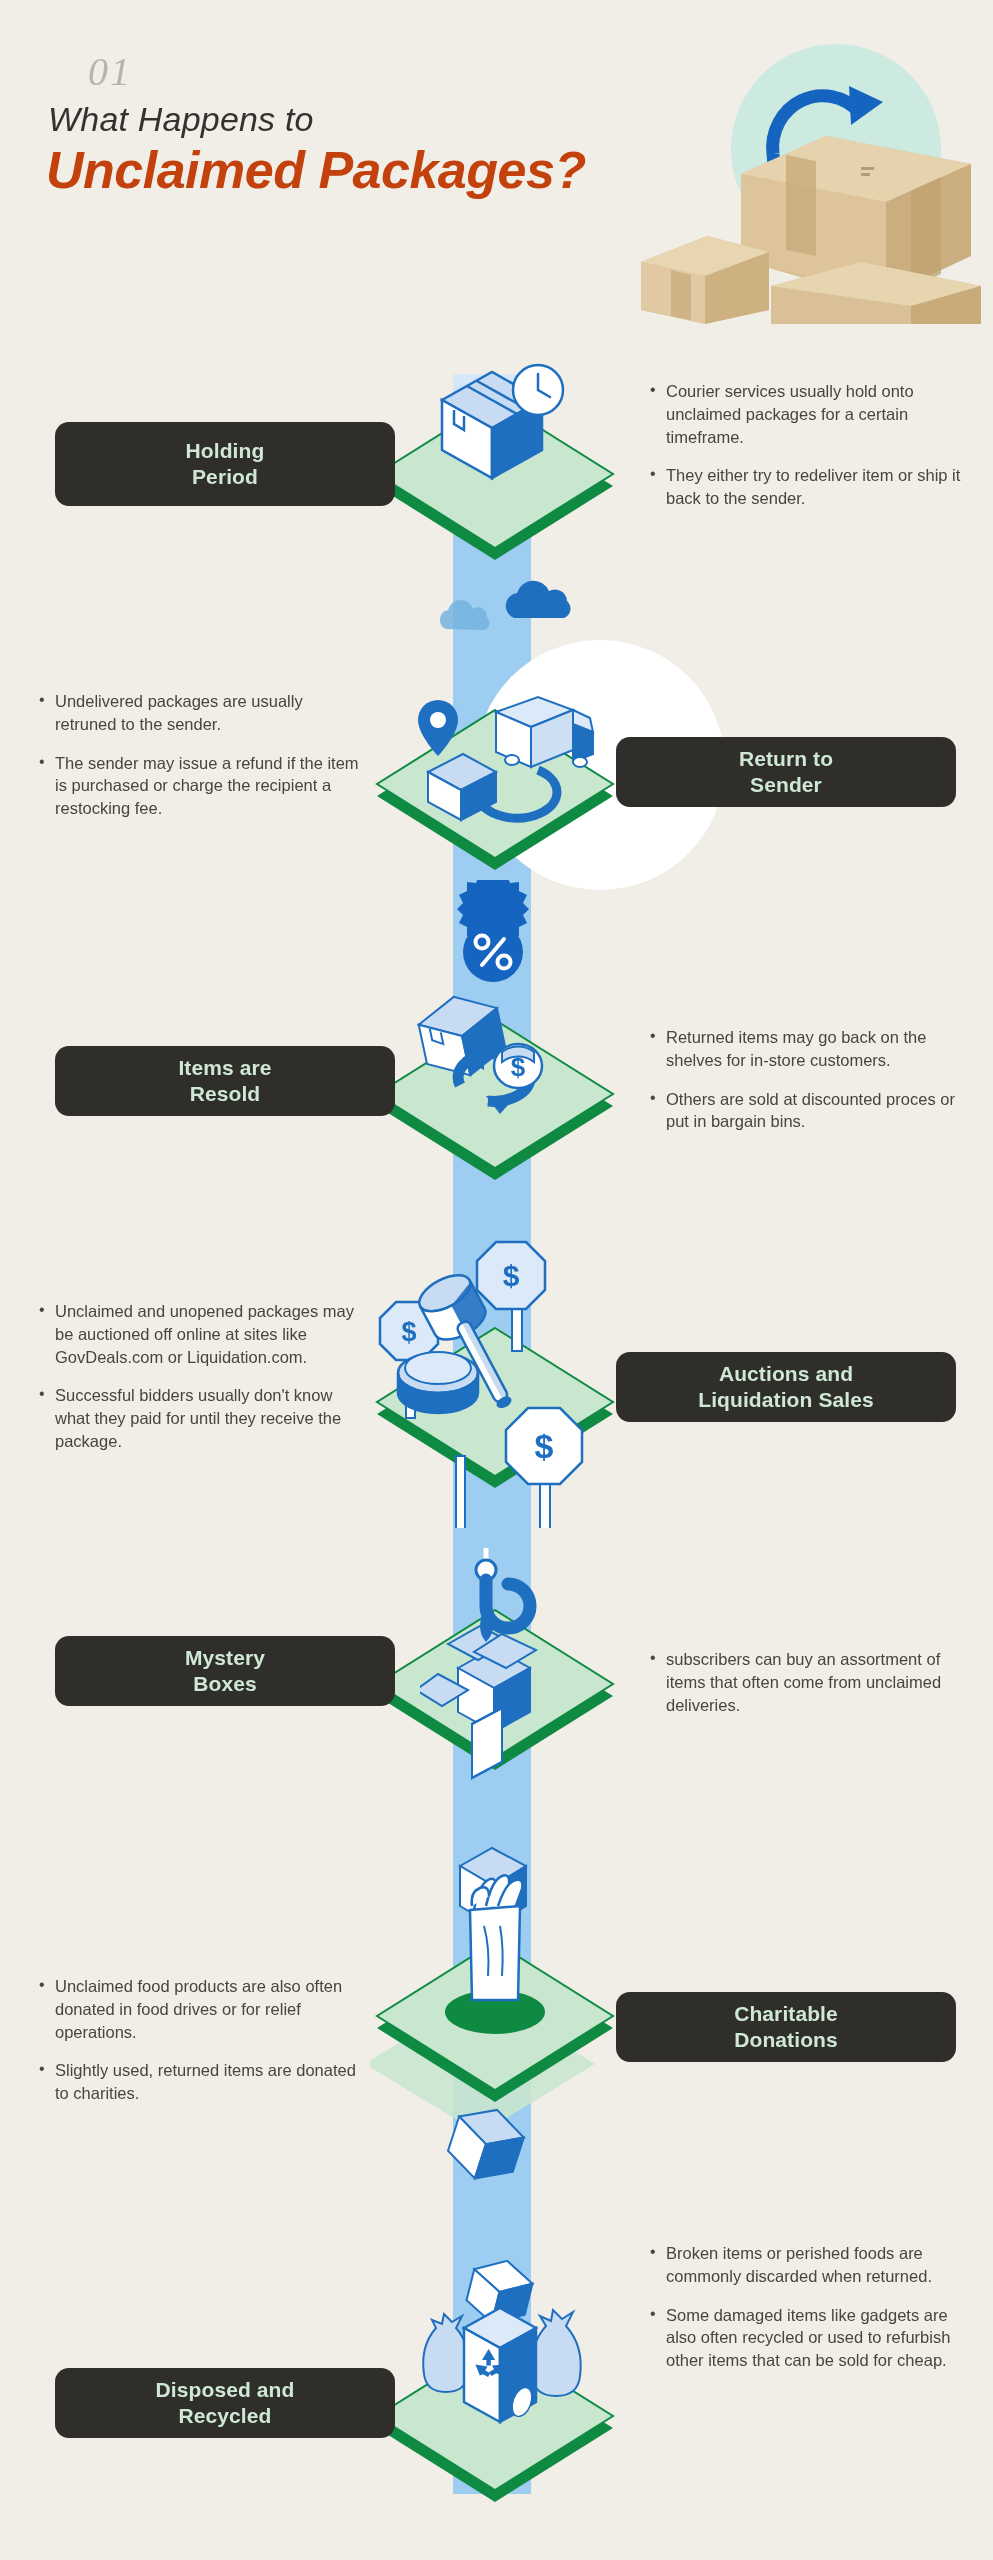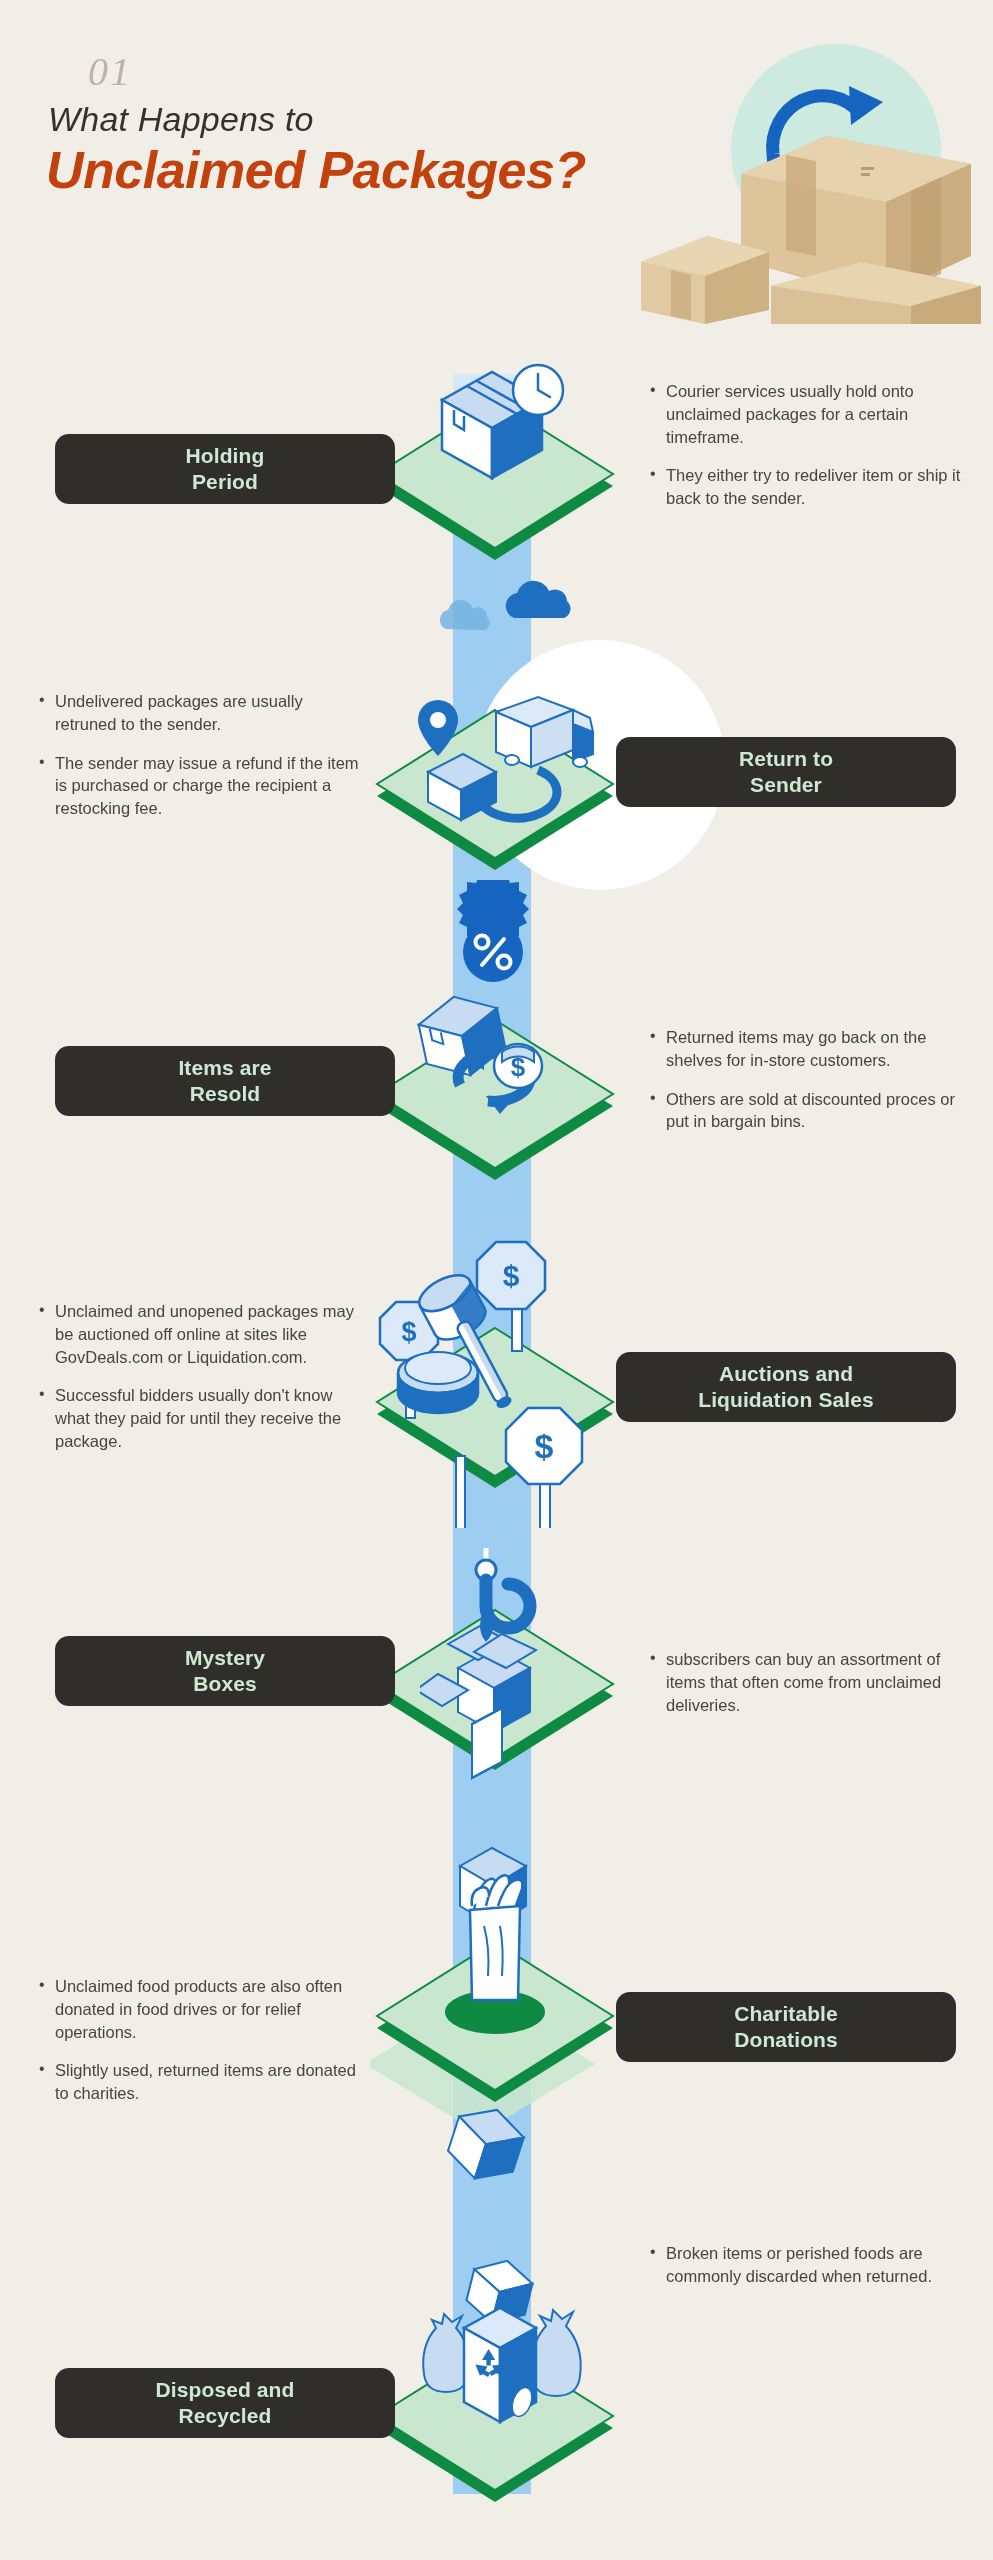--- a/index.html
+++ b/index.html
@@ -149,21 +149,21 @@
       <polygon points="22,48 72,20 122,48 72,76" fill="#c7dcf2" stroke="#1f6fc0" stroke-width="2.5"></polygon>
       <polygon points="22,48 72,76 72,126 22,98" fill="#ffffff" stroke="#1f6fc0" stroke-width="2.5"></polygon>
       <polygon points="72,76 122,48 122,98 72,126" fill="#1f6fc0" stroke="#1f6fc0" stroke-width="2.5"></polygon>
       <polyline points="47,34 97,62" fill="none" stroke="#1f6fc0" stroke-width="2.5"></polyline>
       <polyline points="57,29 107,57" fill="none" stroke="#1f6fc0" stroke-width="2.5"></polyline>
       <polyline points="34,58 34,72 44,78 44,64" fill="none" stroke="#1f6fc0" stroke-width="2.5"></polyline>
       <circle cx="118" cy="38" r="25" fill="#ffffff" stroke="#1f6fc0" stroke-width="2.5"></circle>
       <polyline points="118,22 118,38 130,45" fill="none" stroke="#1f6fc0" stroke-width="2.5" stroke-linecap="round"></polyline>
     </svg>
   </div>
-  <div class="pill left" style="top:434px; height:70px;">
+  <div class="pill left" style="top:422px; height:84px;">
     <span style="white-space:pre-line">Holding
 Period</span>
   </div>
   <div class="bullets right" style="top:380px;">
     <ul>
       <li>Courier services usually hold onto unclaimed packages for a certain timeframe.</li>
       <li>They either try to redeliver item or ship it back to the sender.</li>
     </ul>
   </div>
 </div>
@@ -453,15 +453,16 @@
       <ellipse cx="122" cy="146" rx="9" ry="15" fill="#ffffff" stroke="#1f6fc0" stroke-width="1.5" transform="rotate(20 122 146)"></ellipse>
     </svg>
   </div>
   <div class="pill left" style="top:2368px; height:70px;">
     <span style="white-space:pre-line">Disposed and
 Recycled</span>
   </div>
   <div class="bullets right" style="top:2242px;">
     <ul>
       <li>Broken items or perished foods are commonly discarded when returned.</li>
+      <li> Some damaged items like gadgets are also often recycled or used to refurbish other items that can be sold for cheap.</li>
     </ul>
   </div>
 </div>
 
 </body></html>

